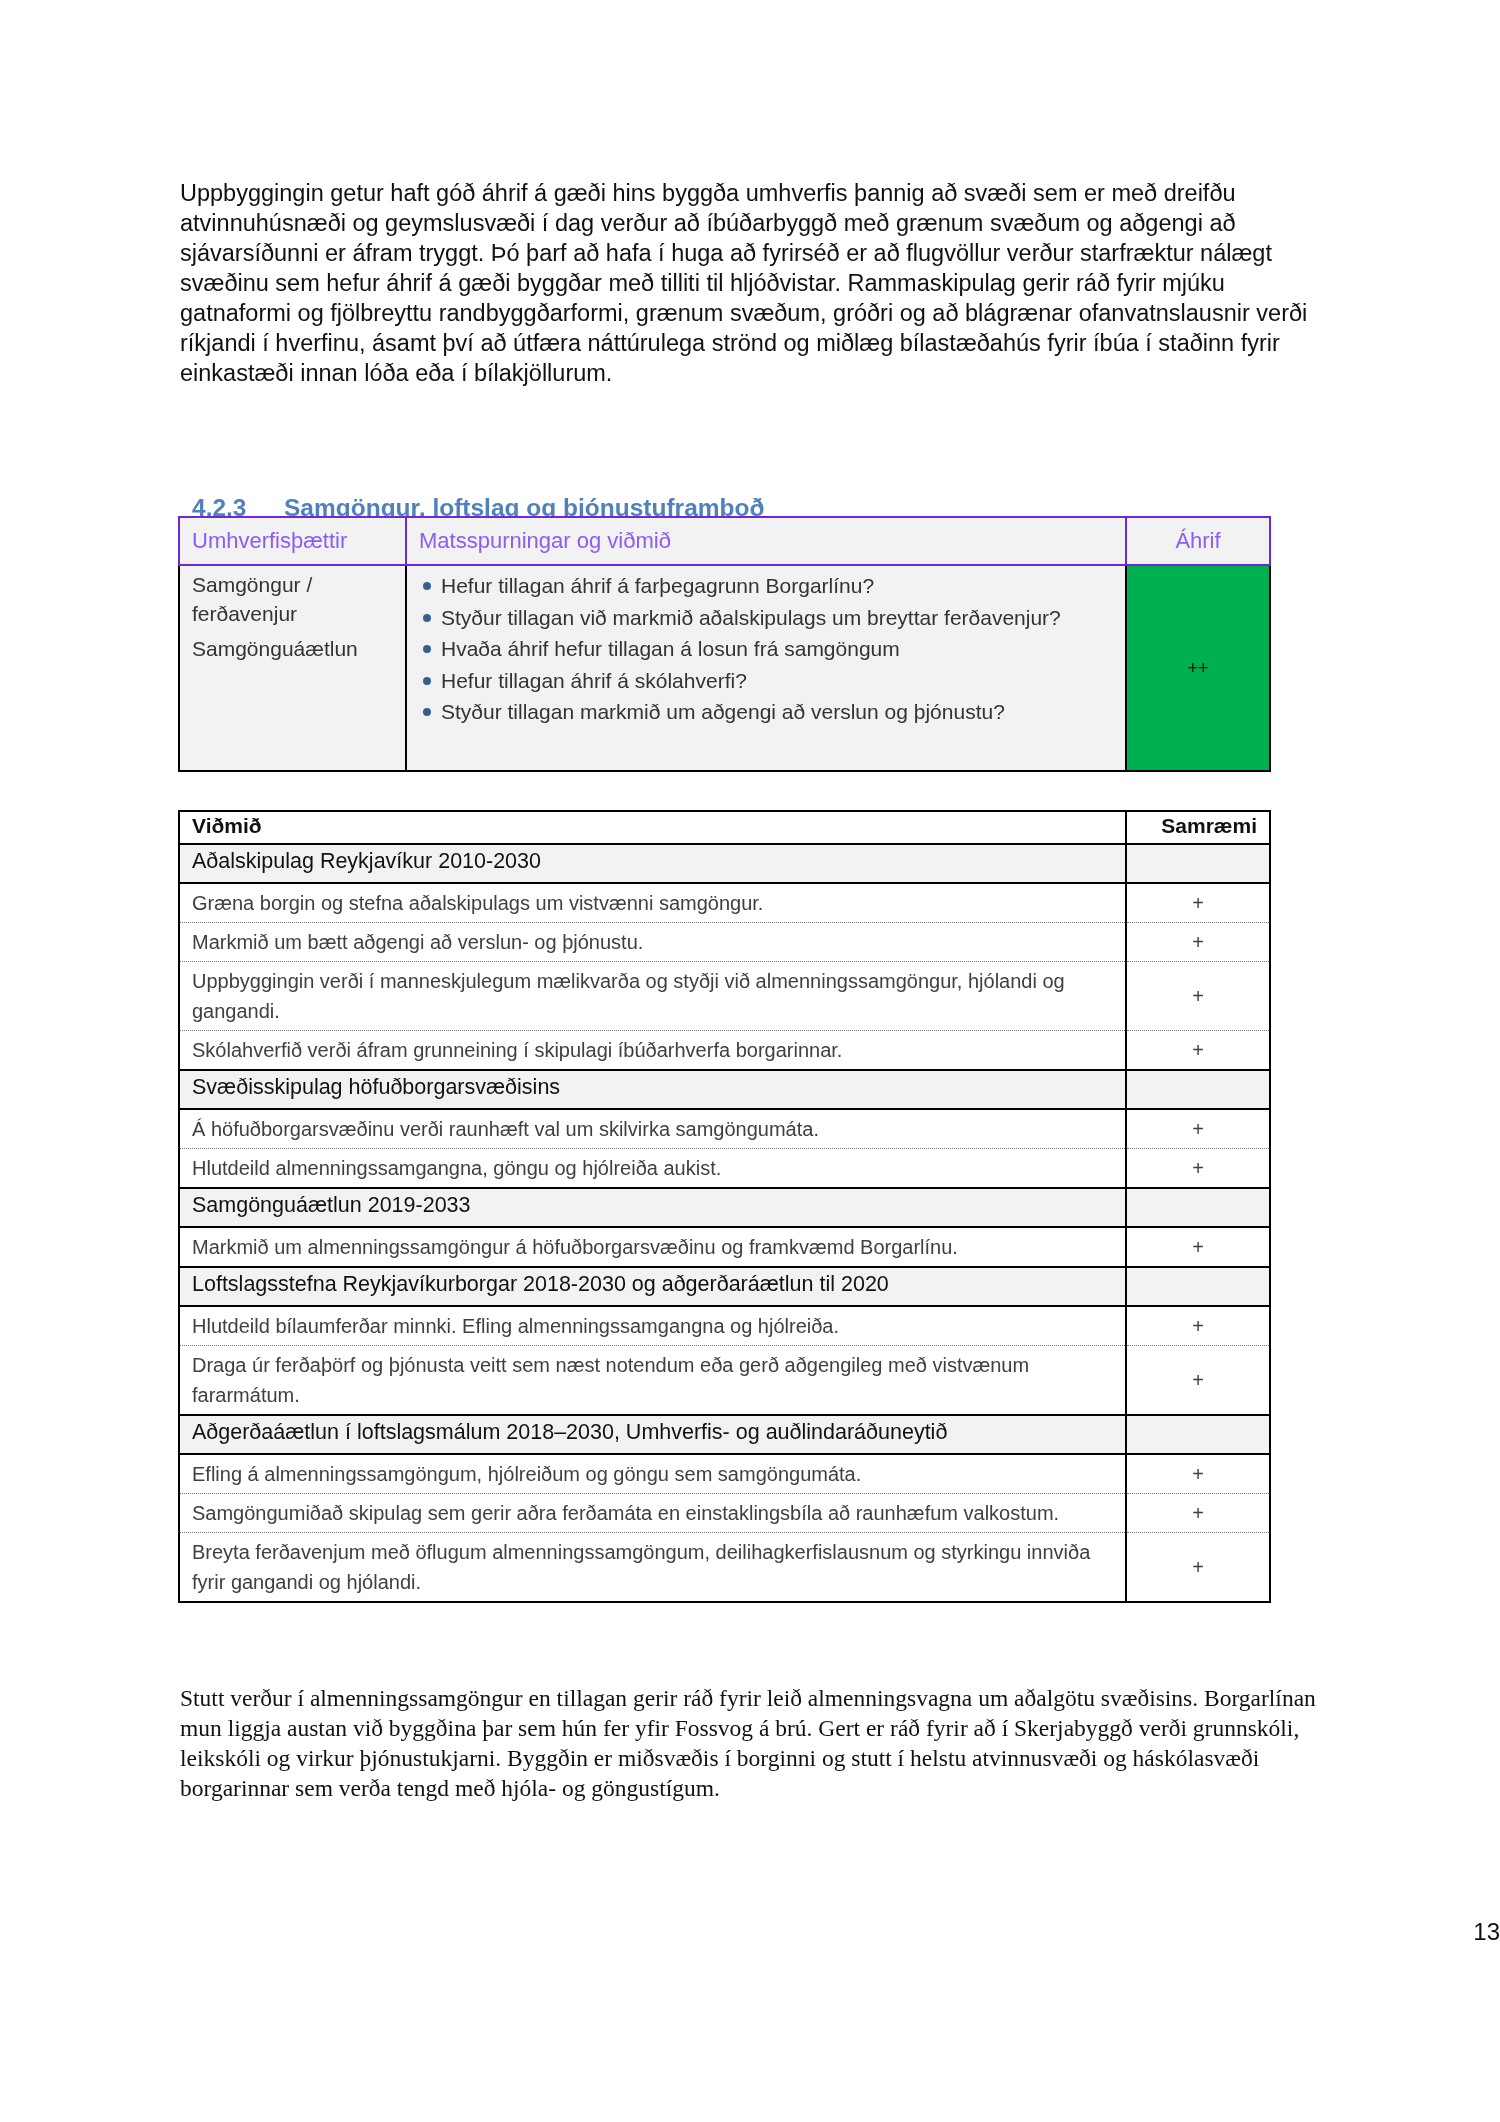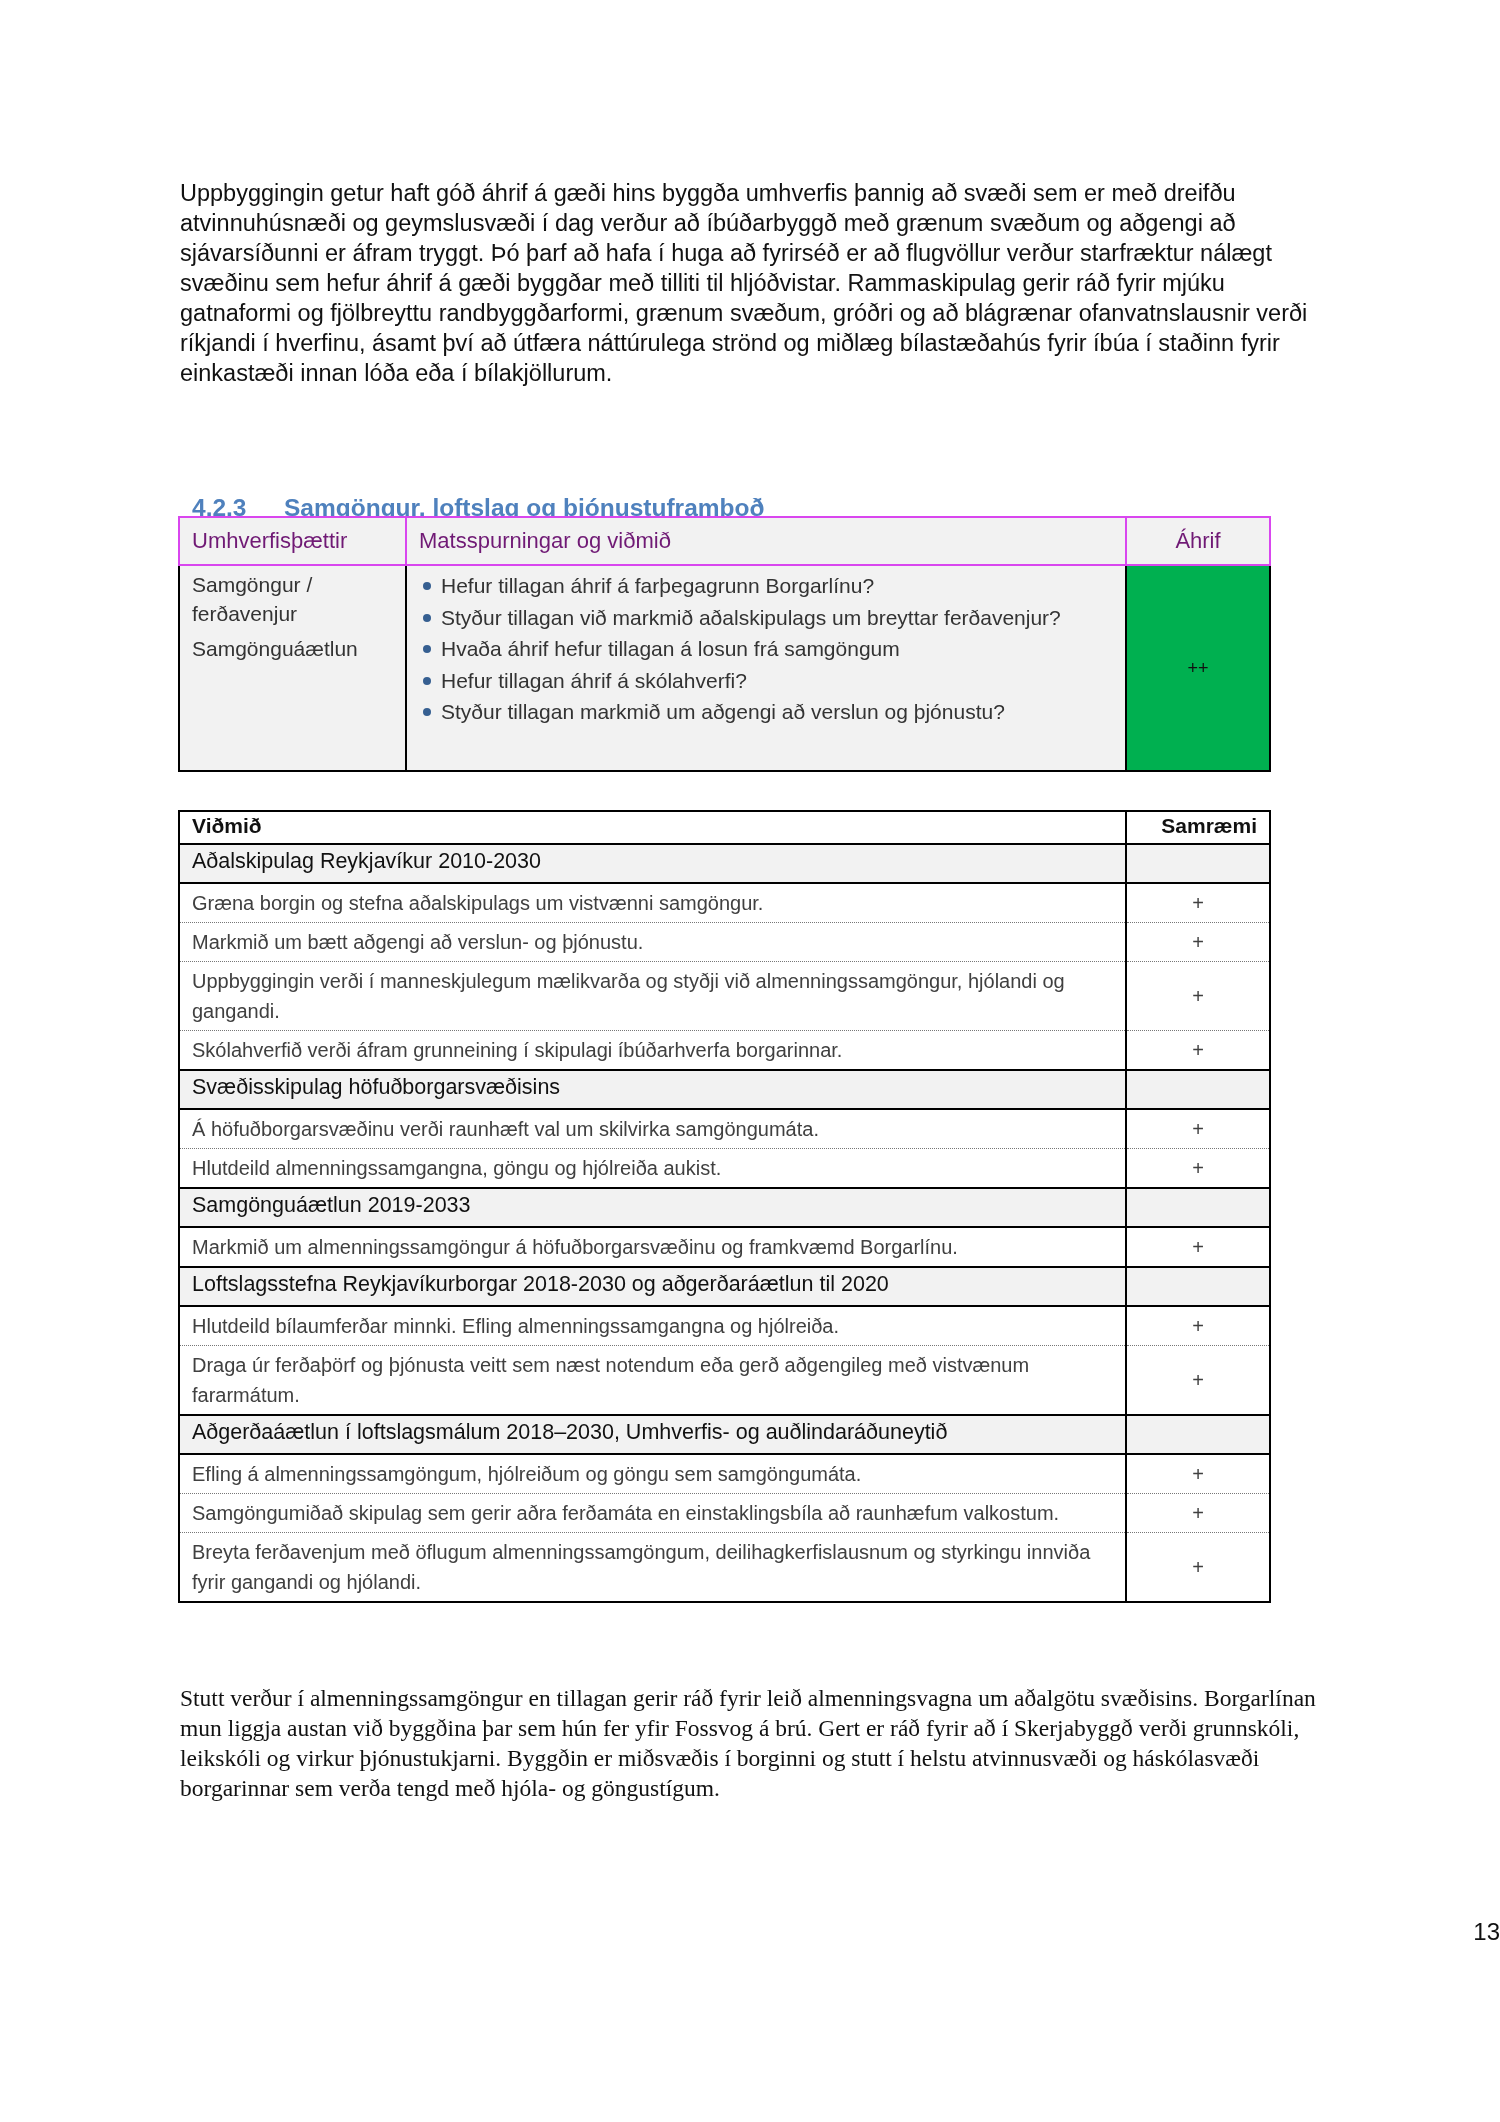--- a/index.html
+++ b/index.html
@@ -7,21 +7,21 @@
          font-family: "Liberation Sans", sans-serif; color: #1a1a1a; }
   .para { position: absolute; left: 180px; width: 1150px; font-size: 23.5px; line-height: 30px; margin: 0; color: #111; }
   #p1 { top: 178px; }
   #p2 { top: 1683px; font-family: Liberation Serif, serif; }
   .heading { position: absolute; left: 180px; top: 482px; font-size: 24.5px; font-weight: bold; color: #4f81bd; margin: 12px; }
   .heading .num { display: inline-block; width: 92px; }
   table { border-collapse: collapse; position: absolute; left: 178px; width: 1091px; table-layout: fixed; }
   td, th { font-weight: normal; text-align: left; vertical-align: top; }
   
   #t1 { top: 516px; border: 2.5px solid #000; }
-  #t1 th { background: #f2f2f2; font-size: 22px; padding: 10px 12px 0 12px; height: 36px; border: 2px solid #d946ef; color: #701a75; }
+  #t1 th { background: #f2f2f2; font-size: 22px; padding: 10px 12px 0 12px; height: 36px; border: 2px solid #6d28d9; color: #8b5cf6; }
   #t1 td { background: #f2f2f2; font-size: 21px; color: #333; padding: 4px 12px; border: 2px solid #000; height: 196px; }
   #t1 th.c3, #t1 td.c3 { text-align: center; }
   #t1 td.impact { background: #00b050; vertical-align: middle; color: #111; font-size: 18px; }
   #t1 .factors div { line-height: 29px; }
   #t1 .factors div.gap { margin-top: 6px; }
   #t1 ul { margin: 0; padding: 0 0 0 22px; list-style: none; }
   #t1 li { position: relative; line-height: 31.5px; }
   #t1 li::before { content: ""; position: absolute; left: -18px; top: 12px; width: 8px; height: 8px; border-radius: 50%; background: #365f91; }
   
   #t2 { top: 810px; border: 2.5px solid #000; }

